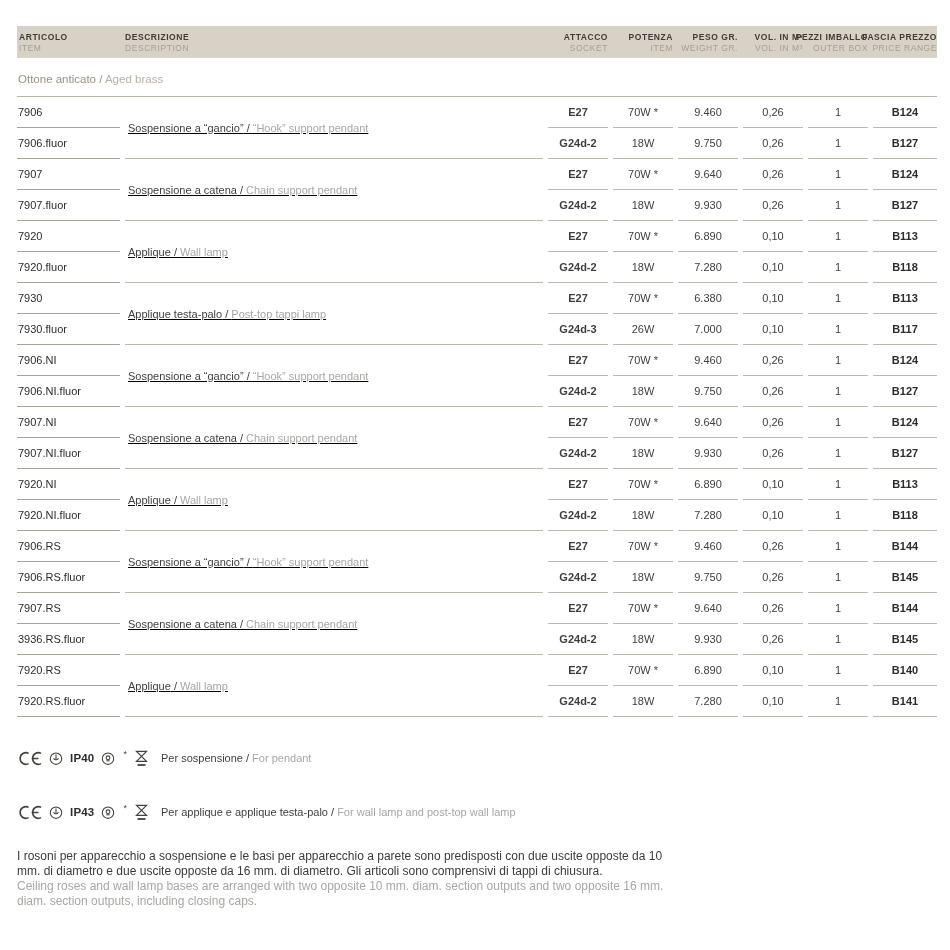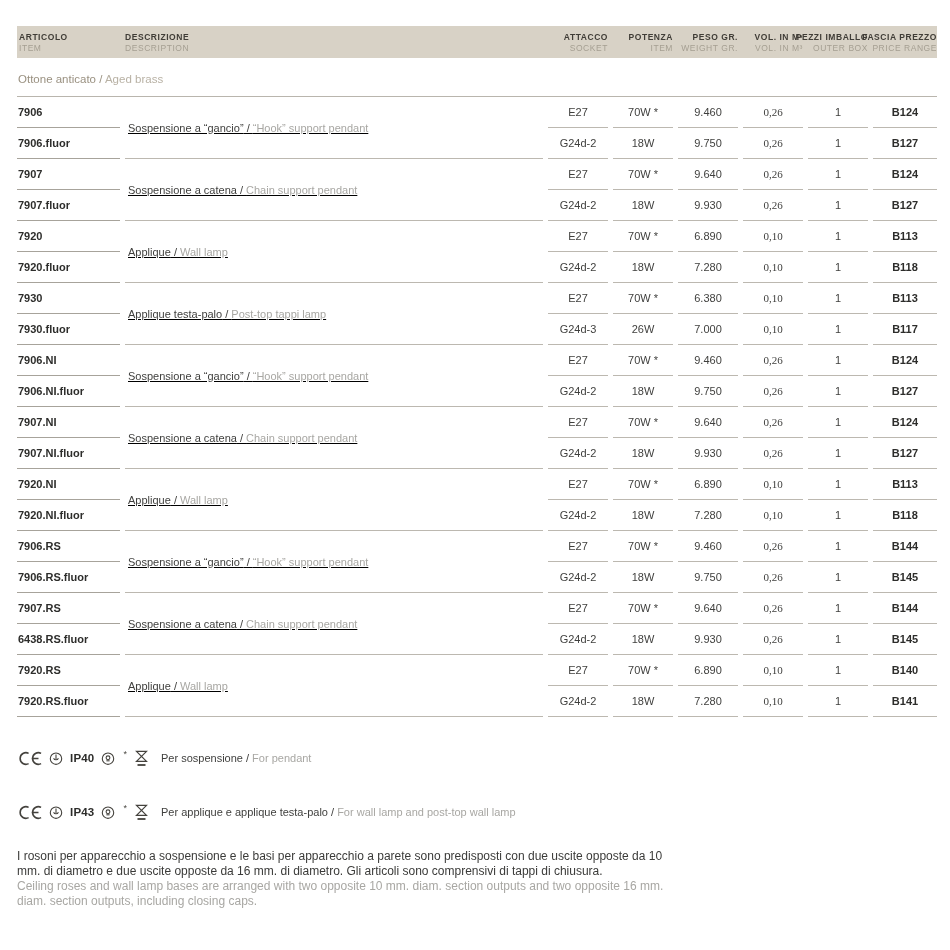--- a/index.html
+++ b/index.html
@@ -17,27 +17,27 @@
 
   
   .section-title{padding:15px 0 10px 1px;border-bottom:1px solid #b9b5ad;font-size:11.5px;line-height:13px;}
   .sit,.ssep{color:#9a9181;text-align:center;}
   .sen{color:#b8b1a4;}
 
   
   .block{display:grid;grid-template-columns:103px 418px 60px 60px 60px 60px 60px 64px;column-gap:5px;
          grid-template-rows:31px 31px;}
   .cell{display:flex;align-items:center;border-bottom:1px solid #bcb8b0;min-width:0;}
-  .cell.art{grid-column:1;font-weight:bold;font-size:11px;color:#2d2d2b;border-bottom-color:#a7a39b;padding-left:1px;}
+  .cell.art{grid-column:1;font-weight:normal;font-size:11px;color:#2d2d2b;border-bottom-color:#a7a39b;padding-left:1px;}
   .cell.desc{grid-column:2;grid-row:1/3;font-size:11px;padding-left:3px;text-decoration:underline;}
   .cell.desc .dit,.cell.desc .dsep{color:#3f3f3d;}
   .cell.desc .den{color:#a8a7a3;}
   .cell.data{justify-content:center;font-size:11px;color:#3f3f3d;text-align:center;white-space:nowrap;}
-  .cell.socket{grid-column:3;} .cell.power{grid-column:4;} .cell.weight{grid-column:5;}
-  .cell.volume{grid-column:6;font-family:Liberation Serif, serif;} .cell.pieces{grid-column:7;}
+  .cell.socket{grid-column:3;font-weight:bold;} .cell.power{grid-column:4;} .cell.weight{grid-column:5;}
+  .cell.volume{grid-column:6;} .cell.pieces{grid-column:7;}
   .cell.price{grid-column:8;font-weight:bold;color:#2d2d2b;}
   .r1{grid-row:1;} .r2{grid-row:2;}
 
   
   .certs{margin-top:12px;}
   .cert{display:flex;align-items:center;height:26px;padding-left:1px;margin-top:28px;}
   .cert svg{display:block;}
   .icn{margin-right:7px;display:flex;align-items:center;}
   .ip{font-weight:bold;font-size:11.5px;color:#2d2d2b;margin:0 7px 0 0;letter-spacing:.2px;}
   .ast{font-size:9px;color:#4a4843;margin:-8px 8px 0 1px;}
@@ -255,21 +255,21 @@
       <div class="cell art r1">7907.RS</div>
       <div class="cell desc">
         <span><span class="dit">Sospensione a catena</span><span class="dsep"> / </span><span class="den">Chain support pendant</span></span>
       </div>
       <div class="cell data r1 socket">E27</div>
           <div class="cell data r1 power">70W *</div>
           <div class="cell data r1 weight">9.640</div>
           <div class="cell data r1 volume">0,26</div>
           <div class="cell data r1 pieces">1</div>
           <div class="cell data r1 price">B144</div>
-      <div class="cell art r2">6438.RS.fluor</div>
+      <div class="cell art r2">3936.RS.fluor</div>
       <div class="cell data r2 socket">G24d-2</div>
           <div class="cell data r2 power">18W</div>
           <div class="cell data r2 weight">9.930</div>
           <div class="cell data r2 volume">0,26</div>
           <div class="cell data r2 pieces">1</div>
           <div class="cell data r2 price">B145</div>
     </div>
         <div class="block">
       <div class="cell art r1">7920.RS</div>
       <div class="cell desc">

